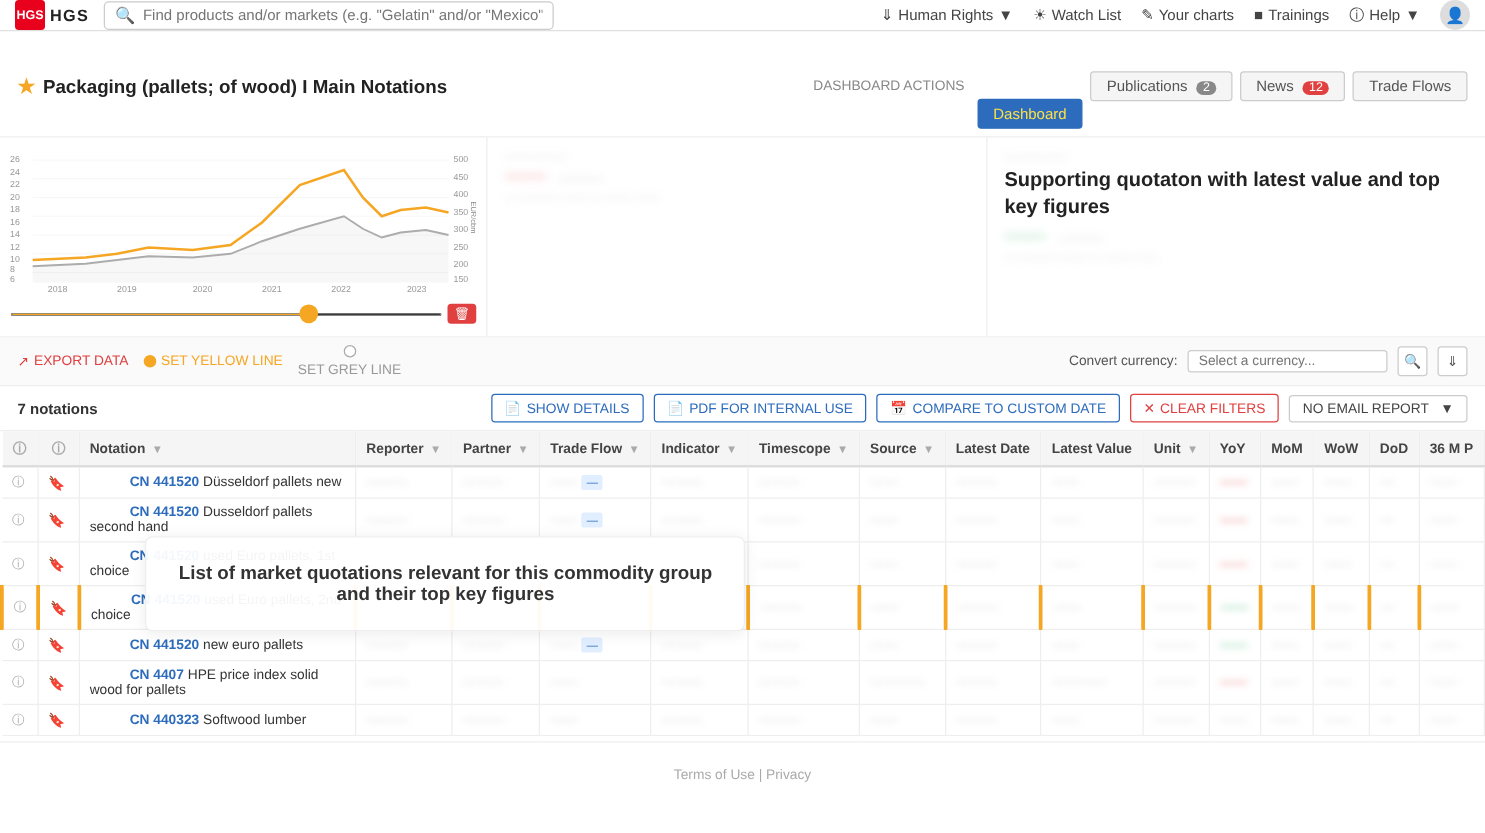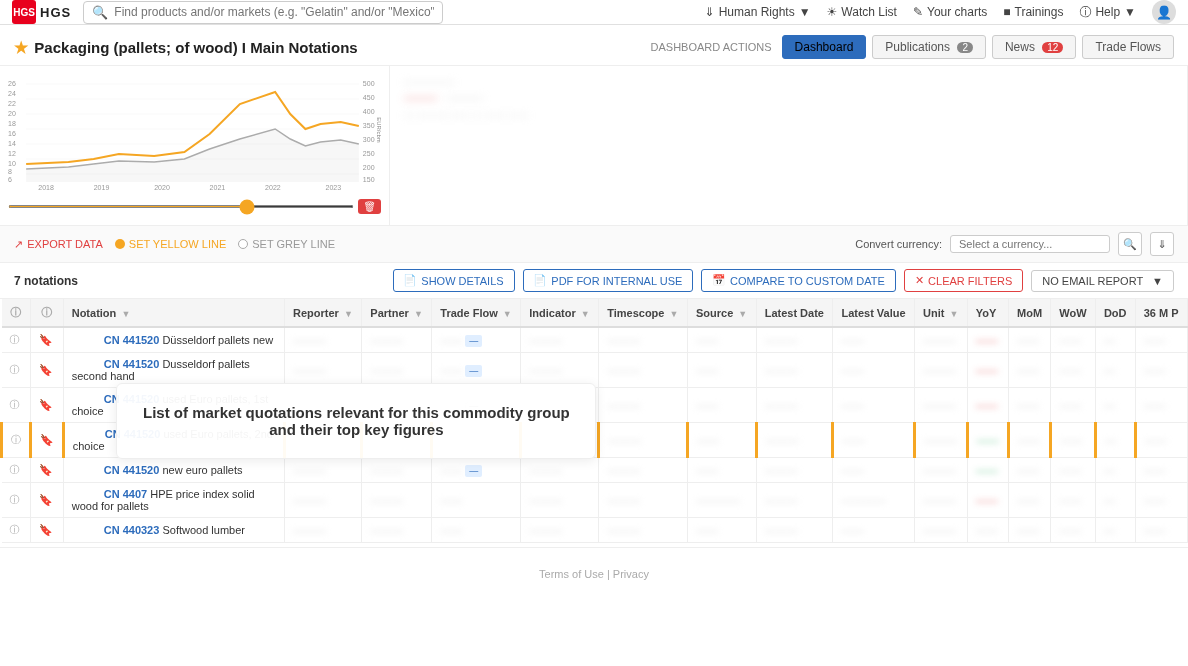--- a/index.html
+++ b/index.html
@@ -15,21 +15,21 @@
     .header-nav-item { display: flex; align-items: center; gap: 4px; font-size: 12px; color: #444; cursor: pointer; white-space: nowrap; }
     .user-icon { width: 24px; height: 24px; border-radius: 50%; background: #ddd; display: flex; align-items: center; justify-content: center; }
 
     
     .page-title-bar { display: flex; align-items: center; justify-content: space-between; padding: 10px 14px 6px 14px; border-bottom: 1px solid #eee; }
     .page-title { display: flex; align-items: center; gap: 6px; font-size: 15px; font-weight: 600; color: #222; }
     .star-icon { color: #f5a623; font-size: 16px; }
     .dashboard-tabs { display: flex; align-items: center; gap: 6px; }
     .dashboard-actions-label { font-size: 11px; color: #888; margin-right: 4px; }
     .tab-btn { padding: 4px 12px; border-radius: 3px; border: 1px solid #ccc; background: #f5f5f5; font-size: 12px; cursor: pointer; color: #555; }
-    .tab-btn.active { background: #2d6cbc; color: #000000; border-color: #2d6cbc; }
+    .tab-btn.active { background: #2d6cbc; color: #fde047; border-color: #2d6cbc; margin-top: 44px; }
     .tab-btn .badge { background: #888; color: white; border-radius: 8px; padding: 0 5px; font-size: 10px; margin-left: 4px; }
     .tab-btn.badge-red .badge { background: #e04040; }
     
     
     .top-row { display: flex; height: 160px; border-bottom: 1px solid #eee; }
     
     
     .chart-area { width: 390px; min-width: 390px; padding: 8px 8px 4px 8px; position: relative; border-right: 1px solid #eee; }
     
     
@@ -37,21 +37,21 @@
     .price-card-label { font-size: 10px; color: #888; margin-bottom: 4px; }
     .price-card-title { font-size: 16px; font-weight: 600; color: #222; line-height: 1.3; margin-bottom: 6px; }
     .price-card-values { display: flex; gap: 10px; margin-bottom: 4px; }
     .price-card-desc { font-size: 10px; color: #aaa; }
     .blurred-text { filter: blur(4px); user-select: none; color: #ccc; }
 
     
     .chart-toolbar { display: flex; align-items: center; gap: 12px; padding: 6px 14px; border-bottom: 1px solid #eee; background: #fafafa; }
     .chart-toolbar-btn { display: flex; align-items: center; gap: 4px; font-size: 11px; color: #e04040; cursor: pointer; }
     .chart-toolbar-btn.yellow { color: #f5a623; }
-    .chart-toolbar-btn.grey { color: #999; }
+    .chart-toolbar-btn.grey { color: #999; flex-direction: column; }
     .dot { width: 10px; height: 10px; border-radius: 50%; }
     .dot.yellow { background: #f5a623; }
     .dot.grey { border: 1px solid #aaa; background: #fff; }
     .currency-right { margin-left: auto; display: flex; align-items: center; gap: 8px; font-size: 11px; color: #555; }
     .currency-select { border: 1px solid #ccc; border-radius: 3px; padding: 2px 8px; font-size: 11px; color: #888; background: #fff; min-width: 120px; }
     .icon-btn { width: 24px; height: 24px; border: 1px solid #ccc; border-radius: 3px; display: flex; align-items: center; justify-content: center; cursor: pointer; background: #fff; }
 
     
     .notation-controls { display: flex; align-items: center; padding: 6px 14px; border-bottom: 1px solid #eee; gap: 8px; }
     .notation-count { font-size: 12px; font-weight: 600; color: #333; margin-right: auto; }
@@ -213,20 +213,29 @@
 
   <div class="price-card" style="position:relative; overflow:hidden;">
     <div class="price-card-label blurred-text">—————</div>
     <div class="price-card-values">
       <span class="blurred-text val-red">———</span>
       <span class="blurred-text">———</span>
     </div>
     <div class="price-card-desc blurred-text">— ——— —— — —— ——</div>
   </div>
 
+  <div class="price-card" style="position:relative; overflow:hidden; border-right:none;">
+    <div class="price-card-label blurred-text">—————</div>
+    <div class="price-card-title">Supporting quotaton with latest value and top key figures</div>
+    <div class="price-card-values">
+      <span class="blurred-text val-green">———</span>
+      <span class="blurred-text">———</span>
+    </div>
+    <div class="price-card-desc blurred-text">— ——— —— — —— ——</div>
+  </div>
 </div>
 
 <div class="chart-toolbar">
   <div class="chart-toolbar-btn">
     <span>↗</span>
     <span>EXPORT DATA</span>
   </div>
   <div class="chart-toolbar-btn yellow">
     <span class="dot yellow"></span>
     <span>SET YELLOW LINE</span>

